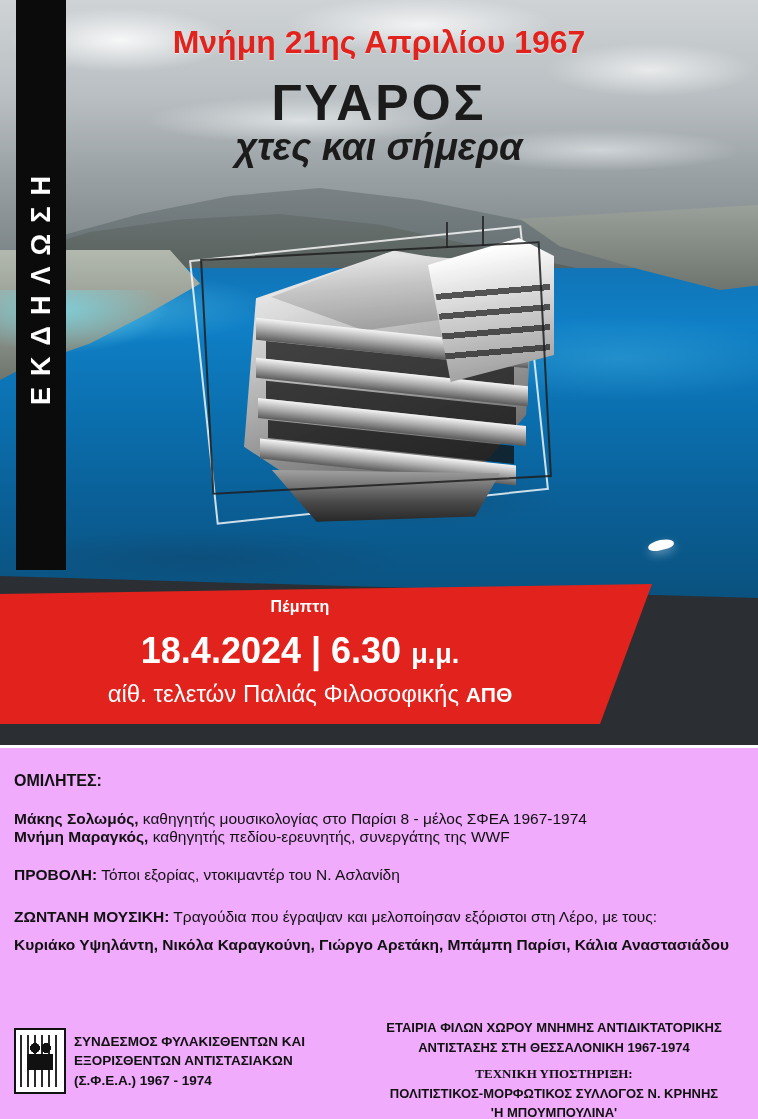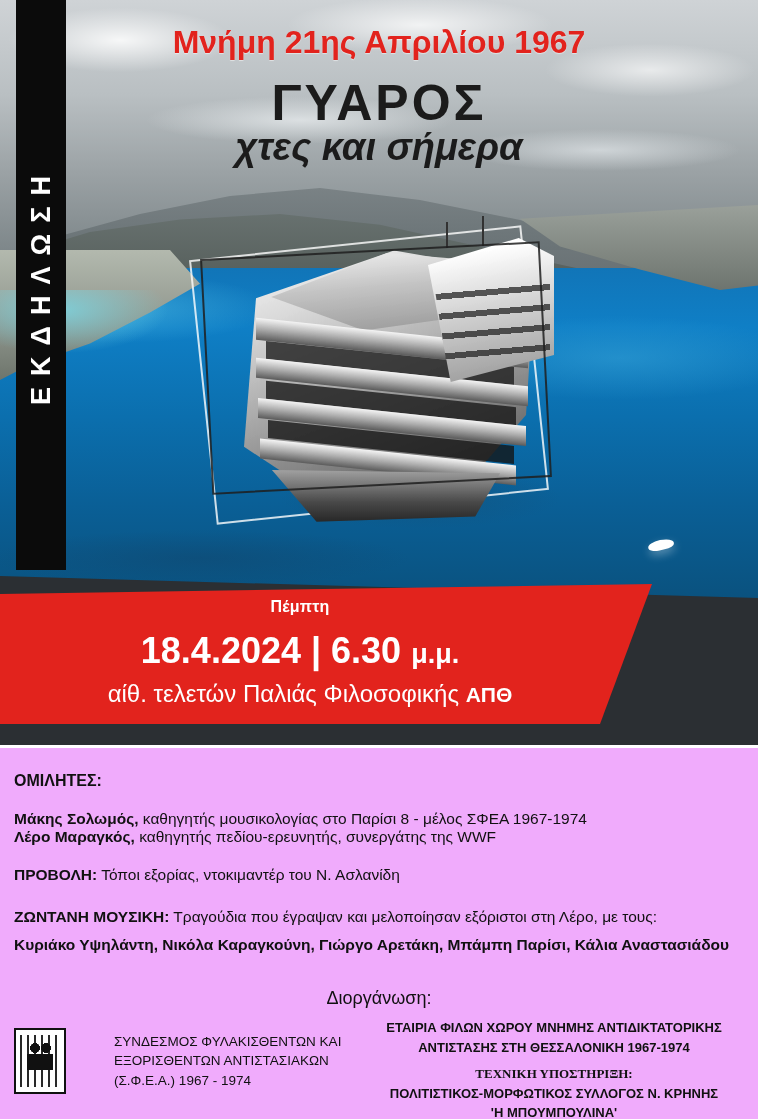--- a/index.html
+++ b/index.html
@@ -313,24 +313,23 @@
   }
   .sfea-logo .fig {
     position: absolute; left: 11px; top: 12px; width: 26px; height: 40px;
     background:
       radial-gradient(circle 5px at 8px 6px, #111 98%, transparent 100%),
       radial-gradient(circle 5px at 19px 6px, #111 98%, transparent 100%),
       linear-gradient(180deg, transparent 30%, #111 30%, #111 70%, transparent 70%);
   }
   .org-left-text {
     font-size: 13.5px;
-    font-weight: 400;
+    font-weight: 700;
     line-height: 1.45;
     color: #111;
-    margin-left: 40px;
   }
   .org-right {
     position: absolute;
     right: 14px; top: 270px;
     width: 380px;
     text-align: center;
     font-size: 13px;
     font-weight: 700;
     line-height: 1.5;
     color: #111;
@@ -401,39 +400,38 @@
   <div class="line l-speakers">
     <span class="lbl">ΟΜΙΛΗΤΕΣ:</span>
   </div>
 
   <div class="line l-sp1">
     <span class="lbl">Μάκης Σολωμός,</span>
     <span>καθηγητής μουσικολογίας στο Παρίσι 8 - μέλος ΣΦΕΑ 1967-1974</span>
   </div>
 
   <div class="line l-sp2">
-    <span class="lbl">Λέρο Μαραγκός,</span>
+    <span class="lbl">Μνήμη Μαραγκός,</span>
     <span>καθηγητής πεδίου-ερευνητής, συνεργάτης της WWF</span>
   </div>
 
   <div class="line l-proj">
     <span class="lbl">ΠΡΟΒΟΛΗ:</span>
     <span>Τόποι εξορίας, ντοκιμαντέρ του Ν. Ασλανίδη</span>
   </div>
 
   <div class="line l-music">
     <span class="lbl">ΖΩΝΤΑΝΗ ΜΟΥΣΙΚΗ:</span>
     <span>Τραγούδια που έγραψαν και μελοποίησαν εξόριστοι στη Λέρο, με τους:</span>
   </div>
 
   <div class="line l-music2">
     <span class="lbl">Κυριάκο Υψηλάντη, Νικόλα Καραγκούνη, Γιώργο Αρετάκη, Μπάμπη Παρίσι, Κάλια Αναστασιάδου</span>
   </div>
 
-  <div class="organizers">Διοργάνωση:</div>
 
   <div class="org-left">
     <div class="sfea-logo">
       <div class="bars"></div>
       <div class="fig"></div>
     </div>
     <div class="org-left-text">
       <div>ΣΥΝΔΕΣΜΟΣ ΦΥΛΑΚΙΣΘΕΝΤΩΝ ΚΑΙ</div>
       <div>ΕΞΟΡΙΣΘΕΝΤΩΝ ΑΝΤΙΣΤΑΣΙΑΚΩΝ</div>
       <div>(Σ.Φ.Ε.Α.) 1967 - 1974</div>

